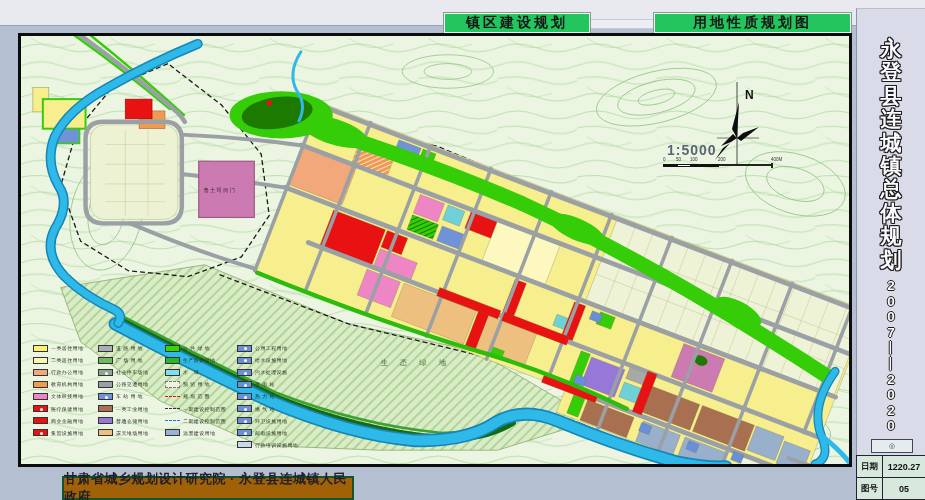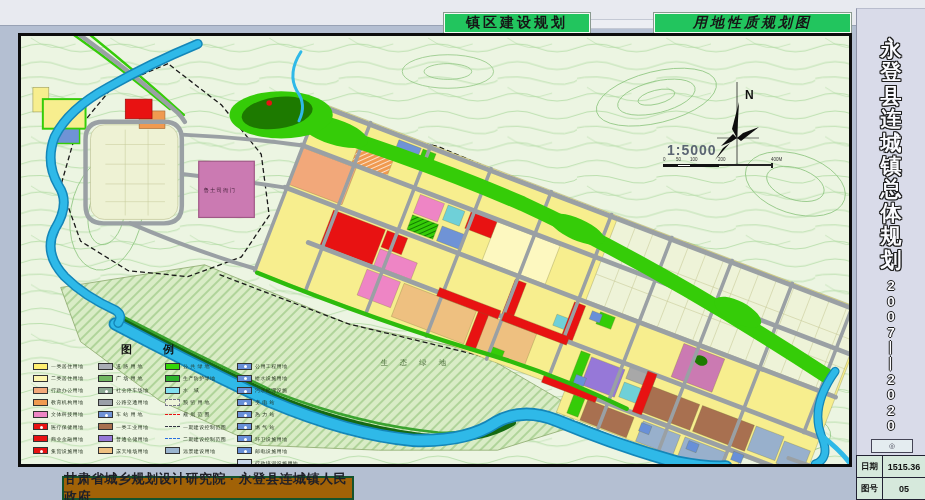--- a/index.html
+++ b/index.html
@@ -1,20 +1,20 @@
 <!DOCTYPE html>
 <html style="--c-topoBg: #ecf5e2; --c-contour: #a5d596; --c-contour2: #8fc681; --c-water: #2fb9e8; --c-waterEdge: #1486b8; --c-road: #9aa0a4; --c-yellow: #f7ee8e; --c-paleYellow: #fdf8c0; --c-reserve: #eef3d8; --c-orange: #f09a50; --c-salmon: #f2a87a; --c-pink: #ee85c5; --c-mauve: #cb7ab2; --c-red: #e81212; --c-green: #35cc08; --c-green2: #2dbb0c; --c-darkGreen: #156a12; --c-parkDark: #1d7a00; --c-teal: #6fd0d8; --c-blue: #6f93d6; --c-purple: #9678d8; --c-brown: #a87050; --c-tan: #eec080; --c-gray: #a8a8a8; --c-blueGray: #98b0cc; --c-util: #6890d8; --c-ecoBg: #d9ecc6; --c-ecoHatch: #b0d49a;"><head>
 <meta charset="utf-8">
 <style>
   html,body{margin:0;padding:0;}
   body{width:925px;height:500px;background:#b4bfd2;font-family:"Liberation Sans","DejaVu Sans",sans-serif;position:relative;overflow:hidden;}
   .top-strip{position:absolute;left:0;top:0;width:925px;height:25px;background:#e8eaf0;border-bottom:1px solid #98a2b5;}
   .title-box{position:absolute;top:12px;height:20px;background:#22c55e;border:1px solid #8a9a8f;box-shadow:inset 0 0 0 1px #f4faf4;display:flex;align-items:center;justify-content:center;font-weight:bold;font-size:14px;color:#161616;letter-spacing:3px;}
   .title-box.left{left:443px;width:146px;}
-  .title-box.right{left:653px;width:197px;font-style:italic;}
+  .title-box.right{left:653px;width:197px;}
   .title-connector{position:absolute;left:589px;top:19px;width:64px;height:8px;background:#eceef3;border:1px solid #c4c9d4;}
   .map-frame{position:absolute;left:18px;top:33px;width:834px;height:434px;border:3px solid #0c0c0c;background:#ecf5e2;box-sizing:border-box;overflow:hidden;}
   .map-frame svg.basemap{position:absolute;left:0;top:0;}
   
   .f-yellow{fill:var(--c-yellow)} .f-paleYellow{fill:var(--c-paleYellow)} .f-pale{fill:var(--c-reserve)}
   .f-orange{fill:var(--c-orange)} .f-salmon{fill:var(--c-salmon)} .f-pink{fill:var(--c-pink)}
   .f-mauve{fill:var(--c-mauve)} .f-red{fill:var(--c-red)} .f-green{fill:var(--c-green)} .f-parkdark{fill:var(--c-parkDark)} .f-tan{fill:var(--c-tan)}
   .f-brown{fill:var(--c-brown)} .f-purple{fill:var(--c-purple)} .f-blue{fill:var(--c-blue)}
   .f-bluegray{fill:var(--c-blueGray)} .f-teal{fill:var(--c-teal)} .f-gray{fill:var(--c-gray)} .f-util{fill:var(--c-util)}
   .s-road{stroke:var(--c-road);fill:none;stroke-linecap:round;}
@@ -264,21 +264,20 @@
     <div class="bar" data-name="scale-bar-segments">
       <div class="seg-b"></div>
         <div class="seg-w"></div>
         <div class="seg-b2"></div>
         <div class="seg-line"></div>
         <div class="seg-end"></div>
     </div>
   </div>
 
   <div class="legend" data-name="legend">
-    <div class="legend-title" data-name="legend-title">图  例</div>
     <div class="legend-cols" data-name="legend-columns">
         <div class="lg-col" data-name="legend-column">
           <div class="lg-row" data-name="legend-item">
             <span data-name="legend-swatch" class="sw" style="background: rgb(255, 239, 112);"></span>
             <span class="lg-label" data-name="legend-label">一类居住用地</span>
           </div>
           <div class="lg-row" data-name="legend-item">
             <span data-name="legend-swatch" class="sw" style="background: rgb(252, 246, 174);"></span>
             <span class="lg-label" data-name="legend-label">二类居住用地</span>
           </div>
@@ -439,21 +438,21 @@
       <div class="sb-num vdash" data-name="sidebar-period-char">—</div>
       <div class="sb-num" data-name="sidebar-period-char">2</div>
       <div class="sb-num" data-name="sidebar-period-char">0</div>
       <div class="sb-num" data-name="sidebar-period-char">2</div>
       <div class="sb-num" data-name="sidebar-period-char">0</div>
     </div>
   <div class="sb-ornament" data-name="sidebar-ornament">◎</div>
   <div class="sb-table" data-name="sidebar-info-table">
       <div class="sb-row" data-name="sidebar-info-row">
         <div class="sb-cell lab" data-name="info-label">日期</div>
-        <div class="sb-cell val" data-name="info-value">1515.36</div>
+        <div class="sb-cell val" data-name="info-value">1220.27</div>
       </div>
       <div class="sb-row" data-name="sidebar-info-row">
         <div class="sb-cell lab" data-name="info-label">图号</div>
         <div class="sb-cell val" data-name="info-value">05</div>
       </div>
     </div>
 </div>
 
 <div class="credit-box" data-name="credit-box">甘肃省城乡规划设计研究院 · 永登县连城镇人民政府</div>
 

